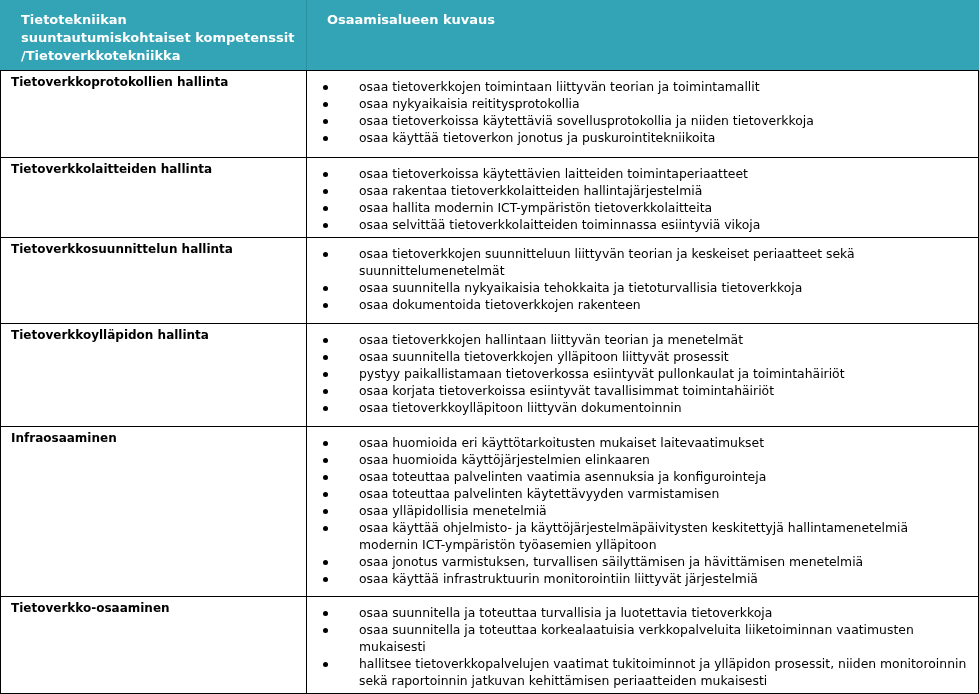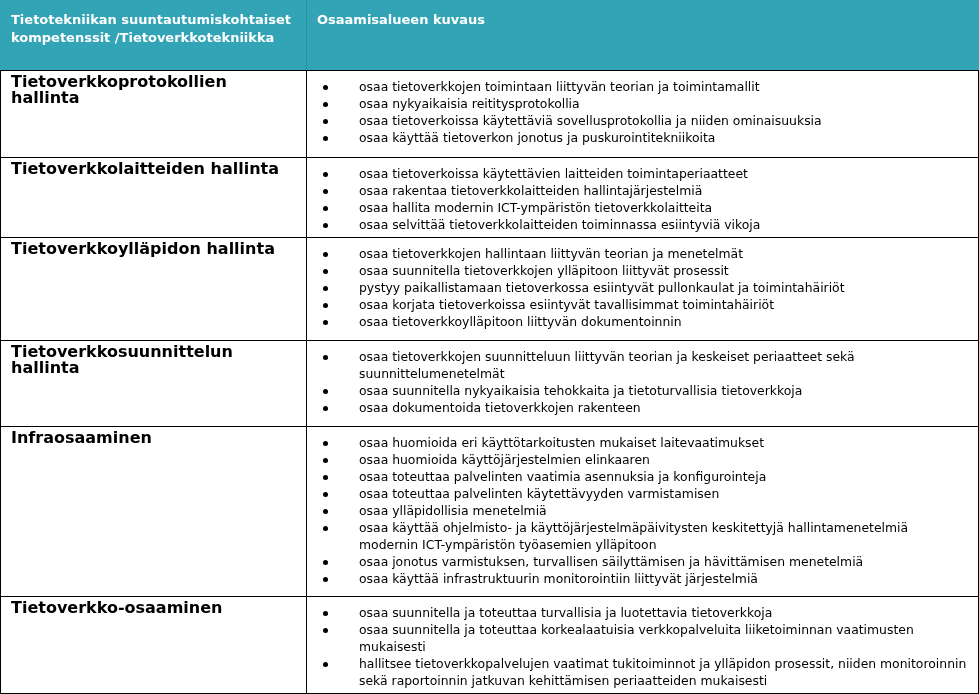--- a/index.html
+++ b/index.html
@@ -14,38 +14,38 @@
     table-layout: fixed;
   }
   .tbl col.c1 { width: 306px; }
   .tbl col.c2 { width: 672px; }
   .tbl th {
     background: #33a4b6;
     color: #ffffff;
     font-weight: bold;
     text-align: left;
     vertical-align: top;
-    padding: 11px 8px 0 10px;
+    padding: 11px 8px 0 20px;
     height: 59px;
     line-height: 18px;
     font-size: 13px;
     border-left: 1px solid #33a4b6;
     border-right: 1px solid #33a4b6;
     border-bottom: 1px solid #000;
   }
   .tbl th.h1 { border-right: 1px solid #2a8f9f; }
   .tbl td {
     vertical-align: top;
     border: 1px solid #000;
     padding: 0;
   }
   .tbl td.area {
     font-weight: bold;
     padding: 3px 6px 0 10px;
-    font-size: 16px;
+    font-size: 12px;
     line-height: 16px;
   }
   .tbl td.desc { padding: 3px 4px 0 0; }
   ul.bl { list-style: none; margin: 4px; padding: 0; }
   ul.bl li {
     position: relative;
     padding-left: 48px;
     line-height: 17px;
     font-size: 12.4px;
   }
@@ -69,55 +69,55 @@
       <th>Osaamisalueen kuvaus</th>
     </tr>
   </thead>
   <tbody>
     <tr style="height:87px">
       <td class="area">Tietoverkkoprotokollien hallinta</td>
       <td class="desc">
         <ul class="bl">
           <li><span class="dot"></span><span>osaa tietoverkkojen toimintaan liittyvän teorian ja toimintamallit</span></li>
           <li><span class="dot"></span><span>osaa nykyaikaisia reititysprotokollia</span></li>
-          <li><span class="dot"></span><span>osaa tietoverkoissa käytettäviä sovellusprotokollia ja niiden ominaisuuksia</span></li>
+          <li><span class="dot"></span><span>osaa tietoverkoissa käytettäviä sovellusprotokollia ja niiden tietoverkkoja</span></li>
           <li><span class="dot"></span><span>osaa käyttää tietoverkon jonotus ja puskurointitekniikoita</span></li>
         </ul>
       </td>
     </tr>
     <tr style="height:79px">
       <td class="area">Tietoverkkolaitteiden hallinta</td>
       <td class="desc">
         <ul class="bl">
           <li><span class="dot"></span><span>osaa tietoverkoissa käytettävien laitteiden toimintaperiaatteet</span></li>
           <li><span class="dot"></span><span>osaa rakentaa tietoverkkolaitteiden hallintajärjestelmiä</span></li>
           <li><span class="dot"></span><span>osaa hallita modernin ICT-ympäristön tietoverkkolaitteita</span></li>
           <li><span class="dot"></span><span>osaa selvittää tietoverkkolaitteiden toiminnassa esiintyviä vikoja</span></li>
         </ul>
       </td>
     </tr>
+    <tr style="height:86px">
+      <td class="area">Tietoverkkosuunnittelun hallinta</td>
+      <td class="desc">
+        <ul class="bl">
+          <li><span class="dot"></span><span>osaa tietoverkkojen suunnitteluun liittyvän teorian ja keskeiset periaatteet sekä suunnittelumenetelmät</span></li>
+          <li><span class="dot"></span><span>osaa suunnitella nykyaikaisia tehokkaita ja tietoturvallisia tietoverkkoja</span></li>
+          <li><span class="dot"></span><span>osaa dokumentoida tietoverkkojen rakenteen</span></li>
+        </ul>
+      </td>
+    </tr>
     <tr style="height:103px">
       <td class="area">Tietoverkkoylläpidon hallinta</td>
       <td class="desc">
         <ul class="bl">
           <li><span class="dot"></span><span>osaa tietoverkkojen hallintaan liittyvän teorian ja menetelmät</span></li>
           <li><span class="dot"></span><span>osaa suunnitella tietoverkkojen ylläpitoon liittyvät prosessit</span></li>
           <li><span class="dot"></span><span>pystyy paikallistamaan tietoverkossa esiintyvät pullonkaulat ja toimintahäiriöt</span></li>
           <li><span class="dot"></span><span>osaa korjata tietoverkoissa esiintyvät tavallisimmat toimintahäiriöt</span></li>
           <li><span class="dot"></span><span>osaa tietoverkkoylläpitoon liittyvän dokumentoinnin</span></li>
-        </ul>
-      </td>
-    </tr>
-    <tr style="height:86px">
-      <td class="area">Tietoverkkosuunnittelun hallinta</td>
-      <td class="desc">
-        <ul class="bl">
-          <li><span class="dot"></span><span>osaa tietoverkkojen suunnitteluun liittyvän teorian ja keskeiset periaatteet sekä suunnittelumenetelmät</span></li>
-          <li><span class="dot"></span><span>osaa suunnitella nykyaikaisia tehokkaita ja tietoturvallisia tietoverkkoja</span></li>
-          <li><span class="dot"></span><span>osaa dokumentoida tietoverkkojen rakenteen</span></li>
         </ul>
       </td>
     </tr>
     <tr style="height:170px">
       <td class="area">Infraosaaminen</td>
       <td class="desc">
         <ul class="bl">
           <li><span class="dot"></span><span>osaa huomioida eri käyttötarkoitusten mukaiset laitevaatimukset</span></li>
           <li><span class="dot"></span><span>osaa huomioida käyttöjärjestelmien elinkaaren</span></li>
           <li><span class="dot"></span><span>osaa toteuttaa palvelinten vaatimia asennuksia ja konfigurointeja</span></li>

